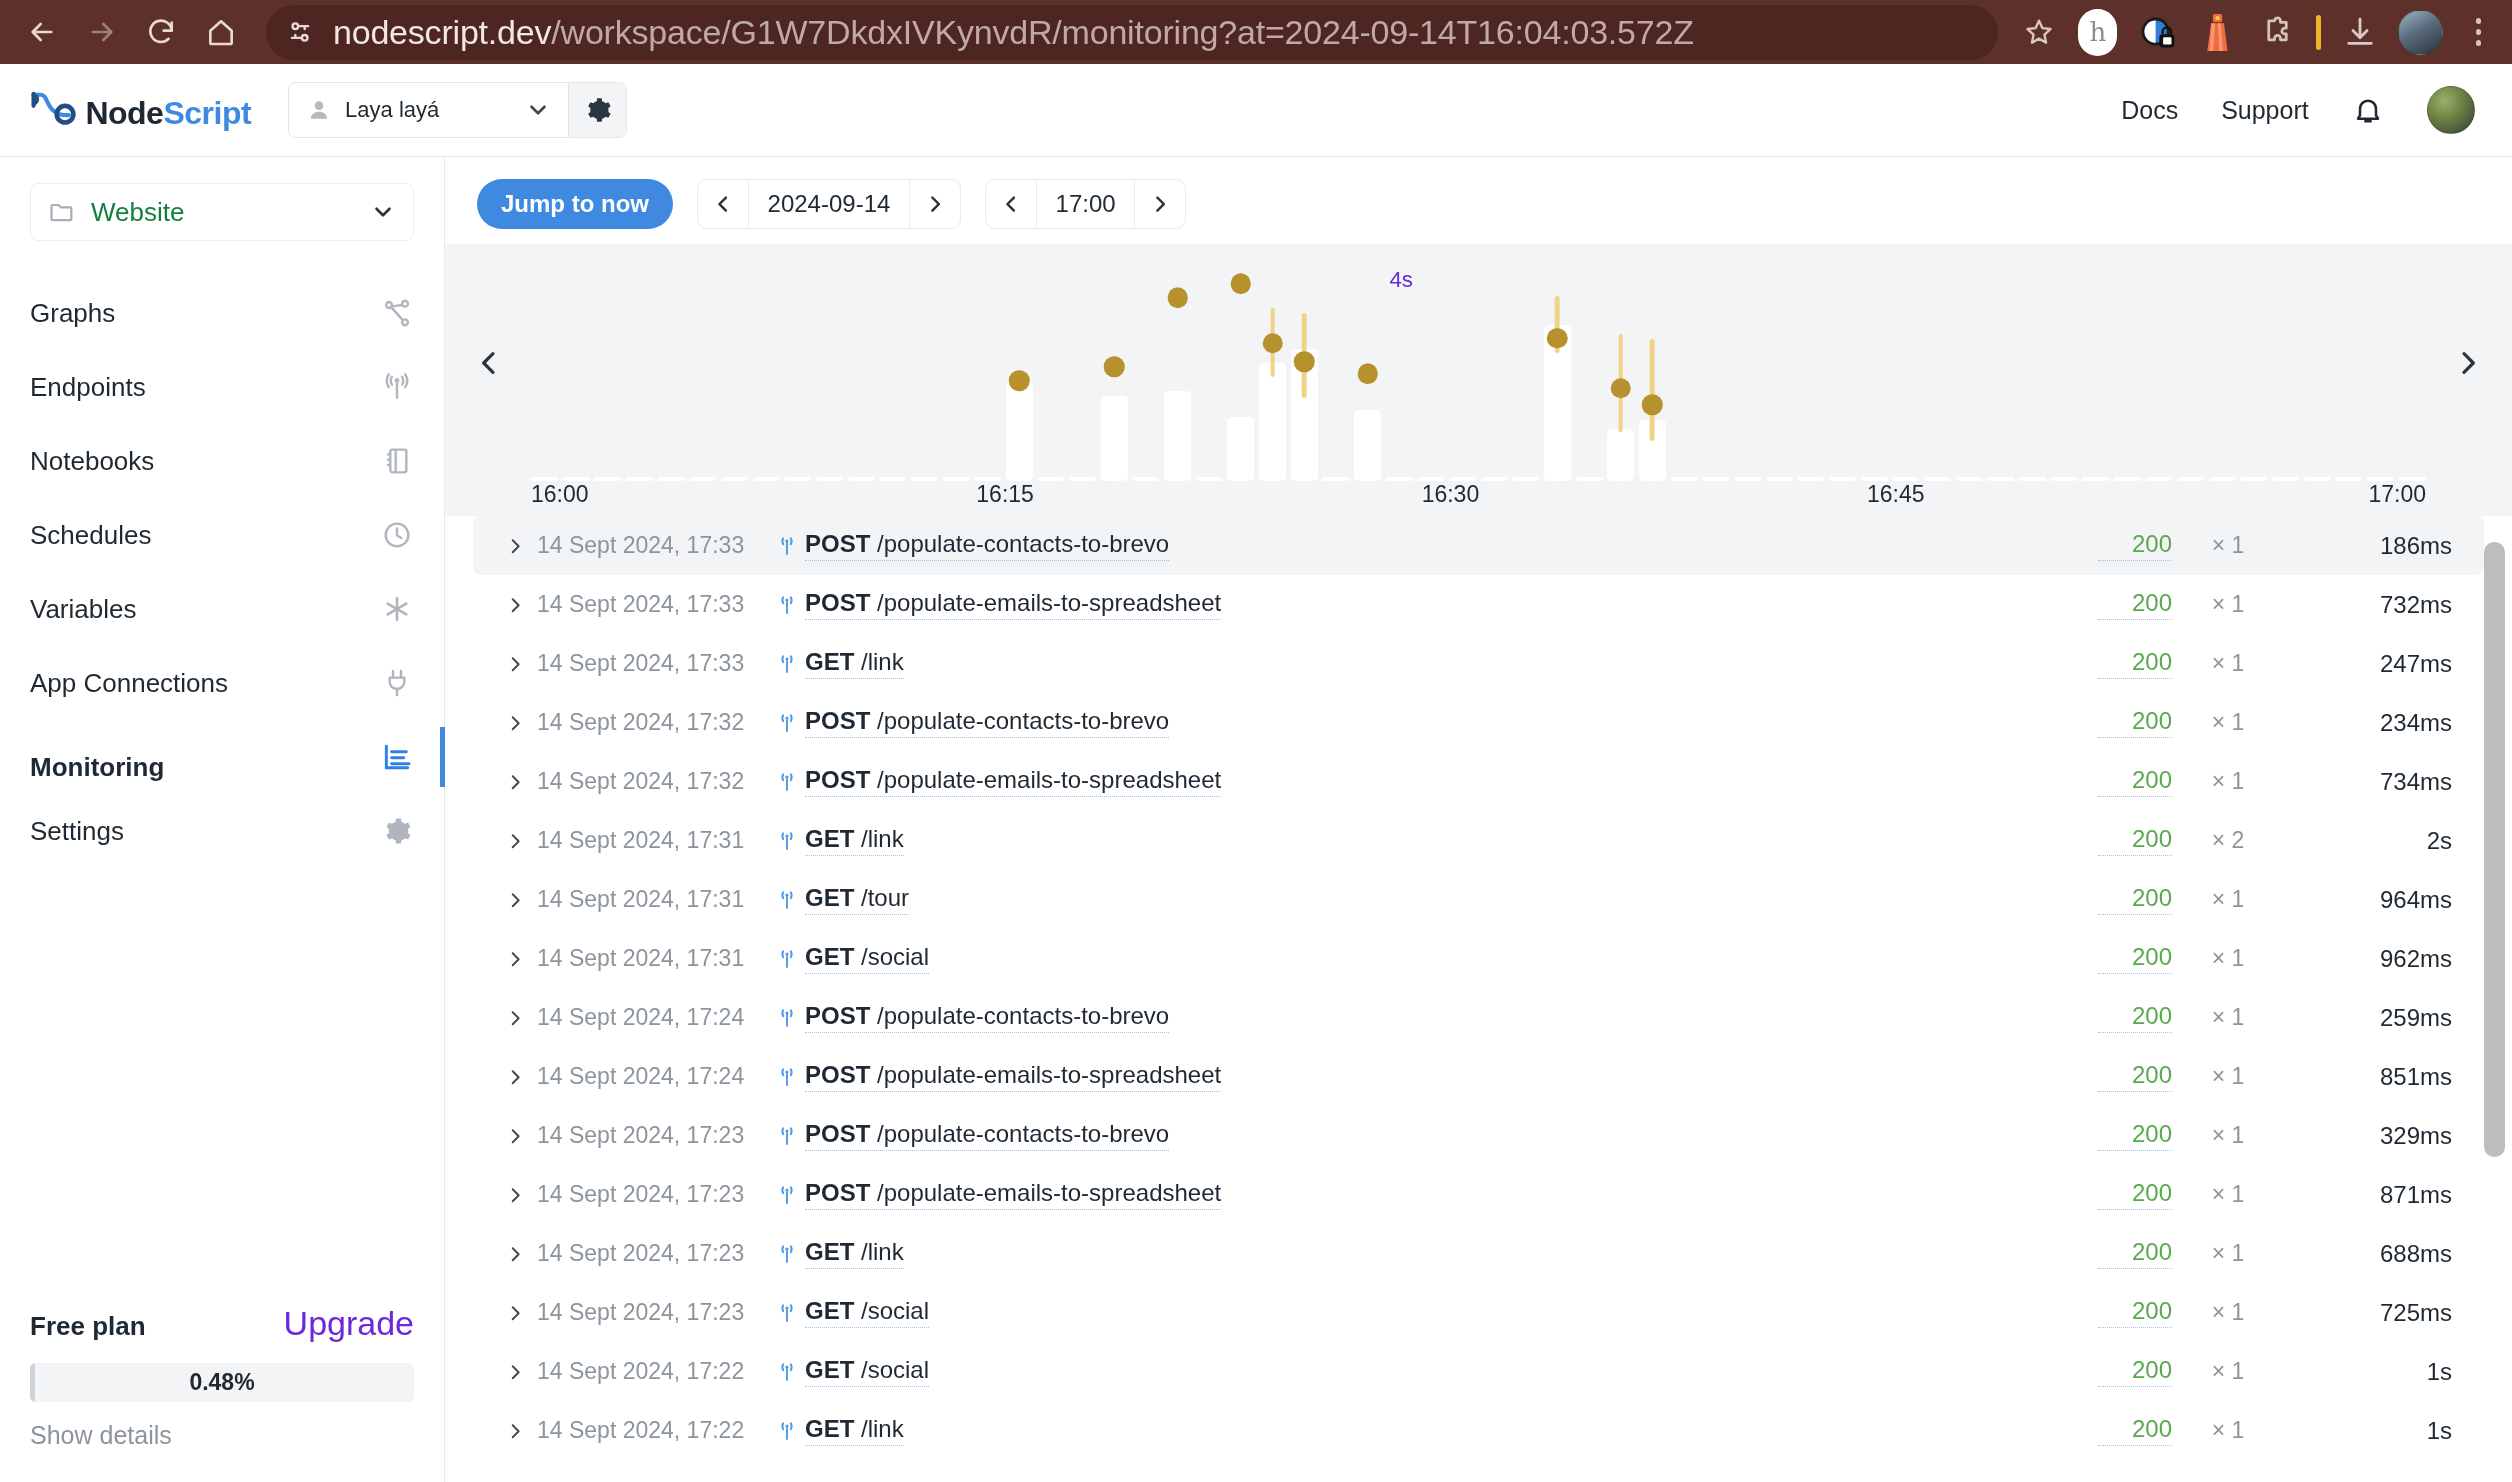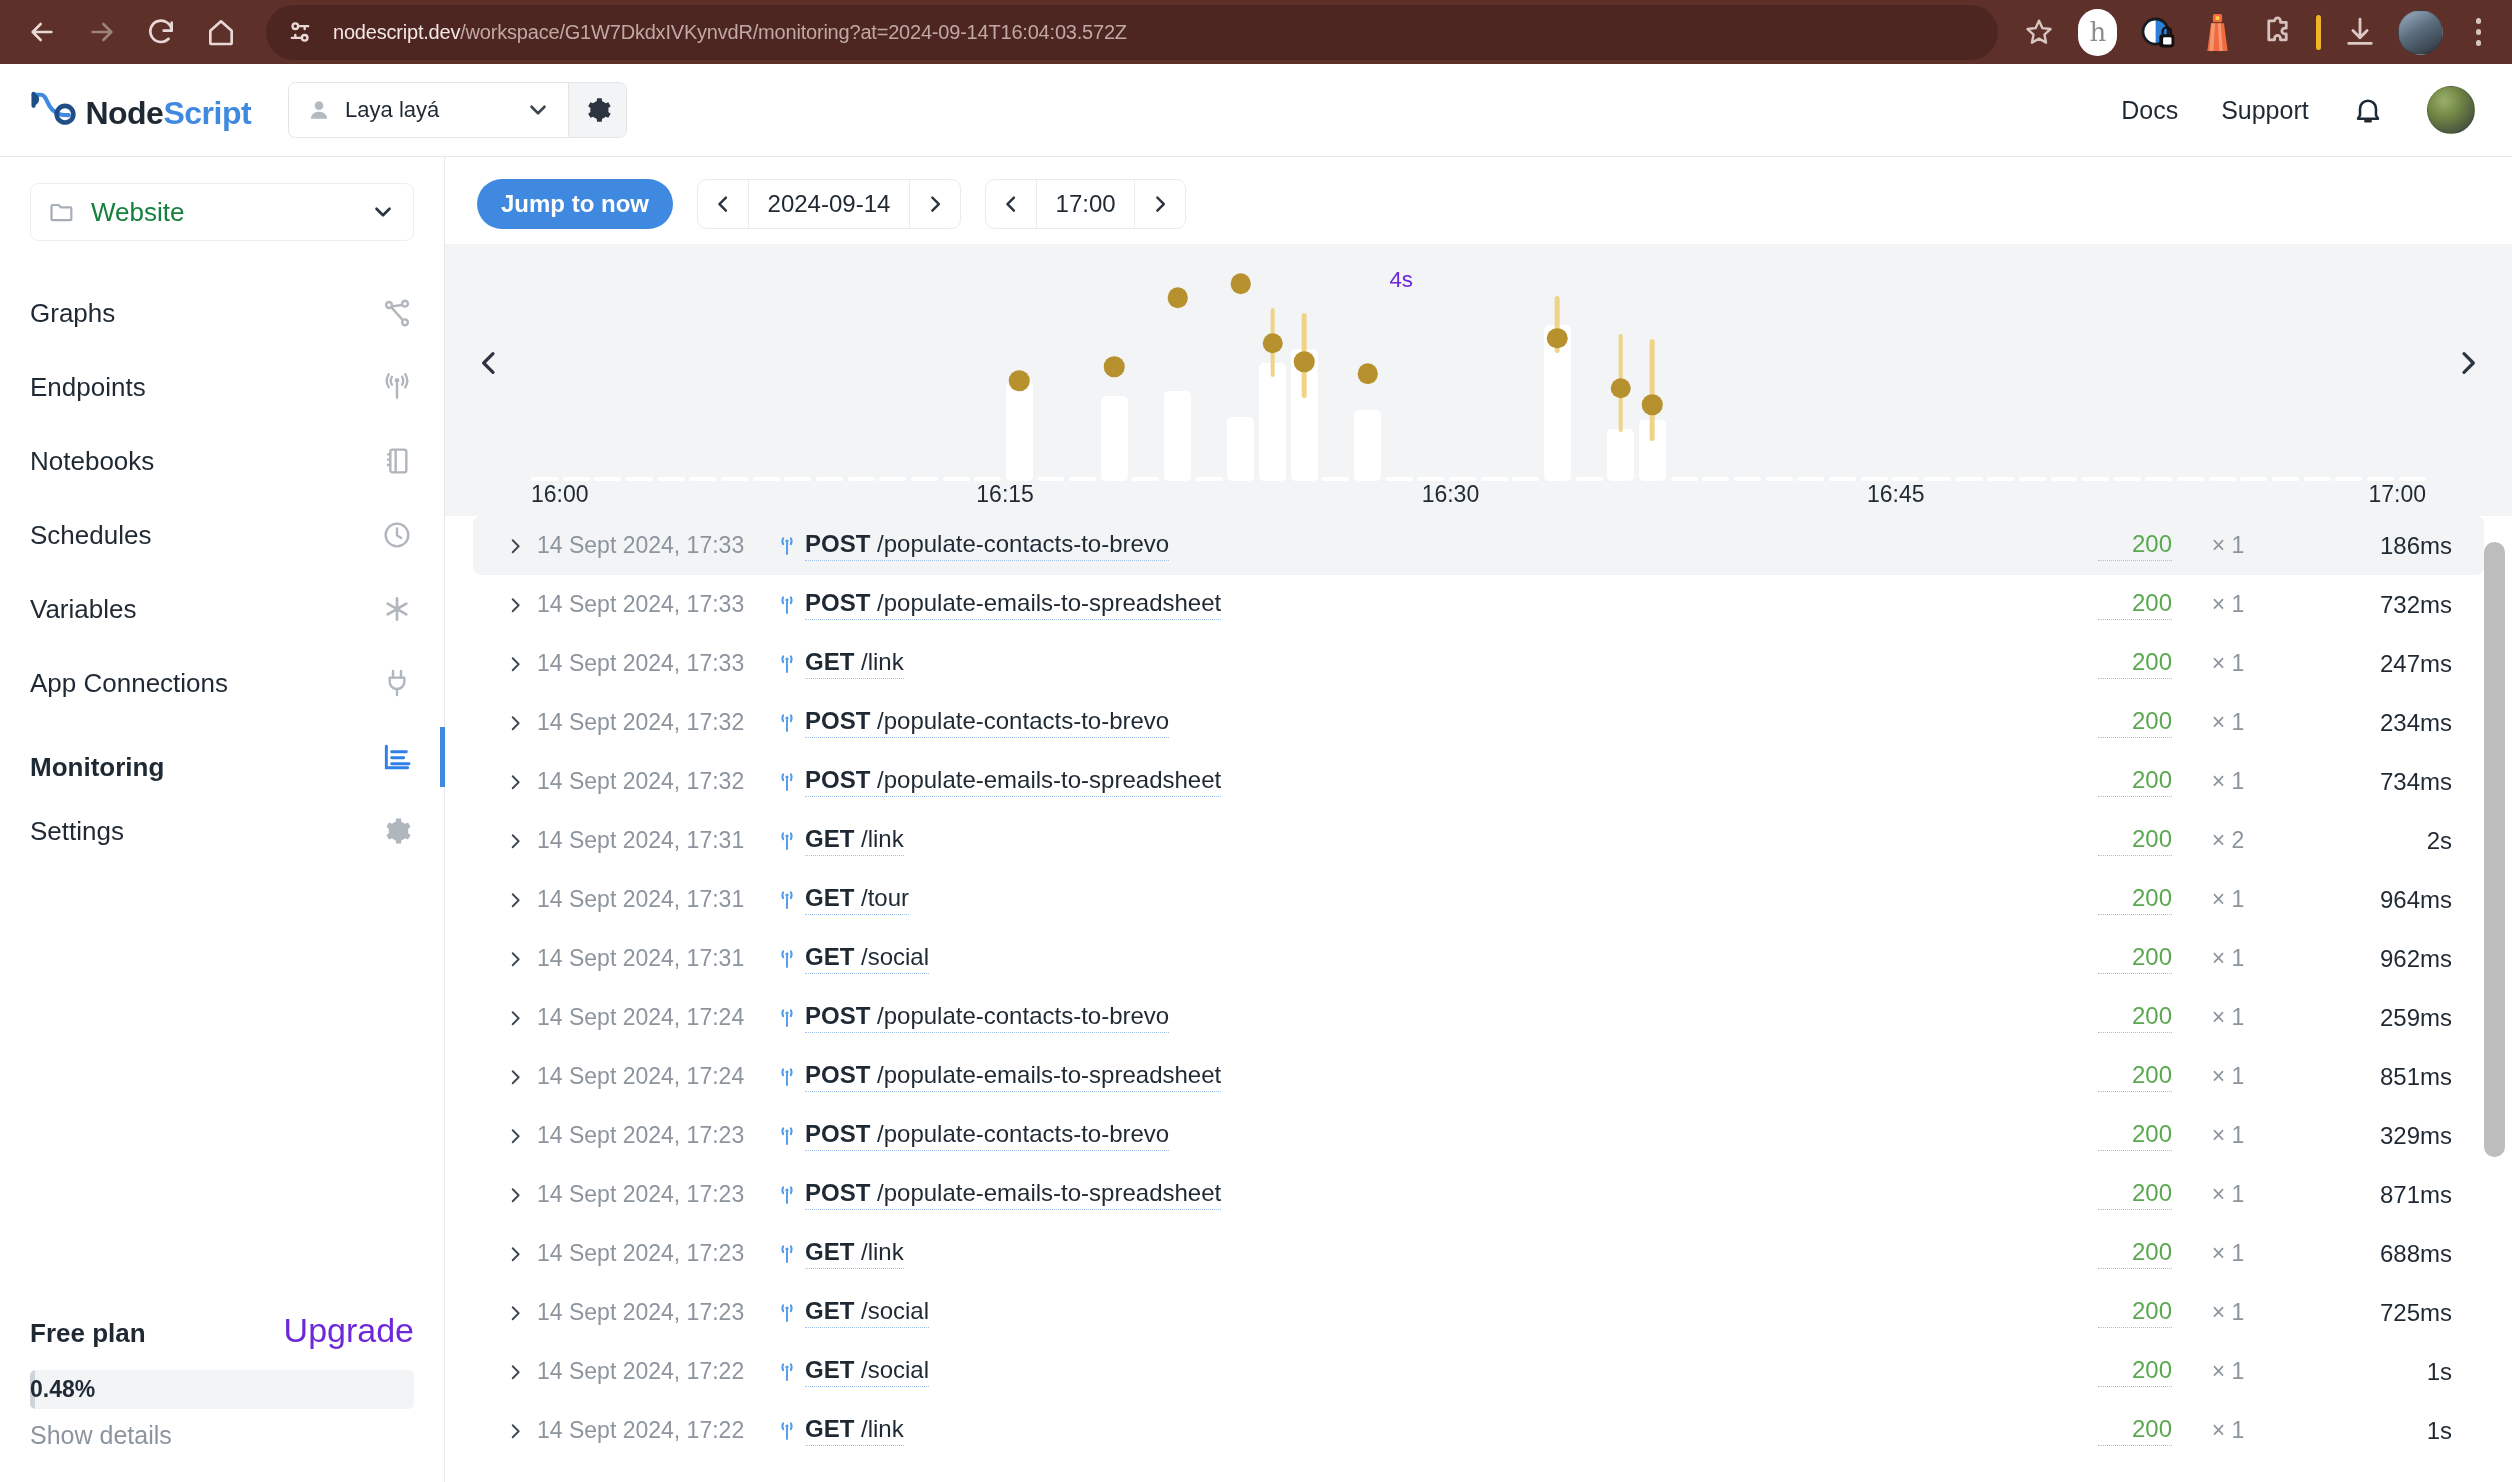--- a/index.html
+++ b/index.html
@@ -24,21 +24,21 @@
     flex: 1 1 auto; height: 55px; margin-left: 13px; margin-right: 9.3px;
     background: #4e2621; border-radius: 28px;
     display: flex; align-items: center; padding: 0 13px 0 9.3px;
     min-width: 0;
   }
   .omni-icon {
     width: 48px; height: 48px; border-radius: 50%;
     display: flex; align-items: center; justify-content: center; flex: 0 0 auto;
   }
   .omni-url {
-    font-size: 20px; color: #f2e7e4; white-space: nowrap;
+    font-size: 34px; color: #f2e7e4; white-space: nowrap;
     overflow: hidden; text-overflow: ellipsis; margin-left: 9.3px;
     letter-spacing: -0.2px;
   }
   .omni-url .dim { color: #c0a9a4; }
   .star-btn { width: 52px; height: 52px; display:flex; align-items:center; justify-content:center; flex:0 0 auto; }
   .ext-icons { display: flex; align-items: center; gap: 17px; flex: 0 0 auto; padding-left: 5.6px; }
   .ext { width: 43px; height: 43px; display: flex; align-items: center; justify-content: center; }
   .ext-hypothesis {
     width: 39px; height: 47px; border-radius: 19.6px; background: #fff;
     display:flex; align-items:center; justify-content:center;
@@ -101,21 +101,21 @@
     content: ""; position: absolute; right: -31px; top: 7.4px; bottom: 7.4px;
     width: 4.7px; background: #3f8ae0;
   }
   .nav-icon { width: 35px; height: 35px; display: flex; align-items: center; justify-content: center; }
   .plan-box { margin-top: auto; padding-bottom: 32px; }
   .plan-row { display: flex; align-items: baseline; justify-content: space-between; margin-bottom: 20.5px; }
   .plan-name { font-size: 26px; font-weight: 700; color: #1f2933; }
   .plan-upgrade { font-size: 34px; color: #6d28d9; }
   .plan-bar {
     height: 39px; background: #f3f4f6; border-radius: 5.6px; position: relative;
-    display: flex; align-items: center; margin-bottom: 12px;
+    display: flex; align-items: center; justify-content: center; margin-bottom: 19px;
     overflow: hidden;
   }
   .plan-bar-fill { position: absolute; left: 0; top: 0; bottom: 0; width: 4.7px; background: #cdd3db; }
   .plan-pct { font-size: 23px; font-weight: 700; color: #1f2933; position: relative; }
   .plan-details { font-size: 25px; color: #8c949e; }
 
   
   .main { flex: 1 1 auto; display: flex; flex-direction: column; min-width: 0; background: #fff; position: relative; }
 
   .toolbar { display: flex; align-items: center; gap: 24px; padding: 22.3px 32px 15px 32px; }

